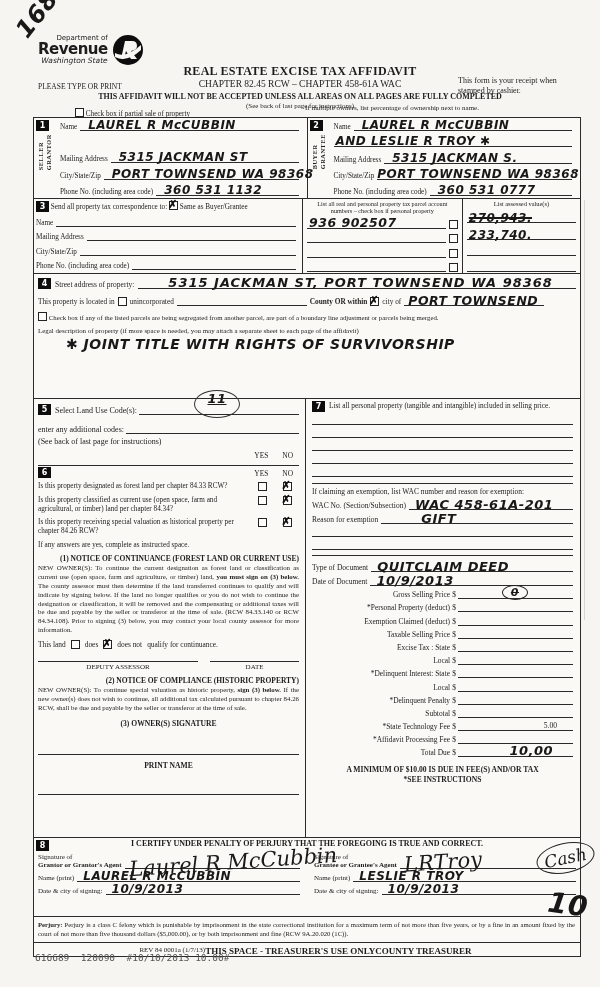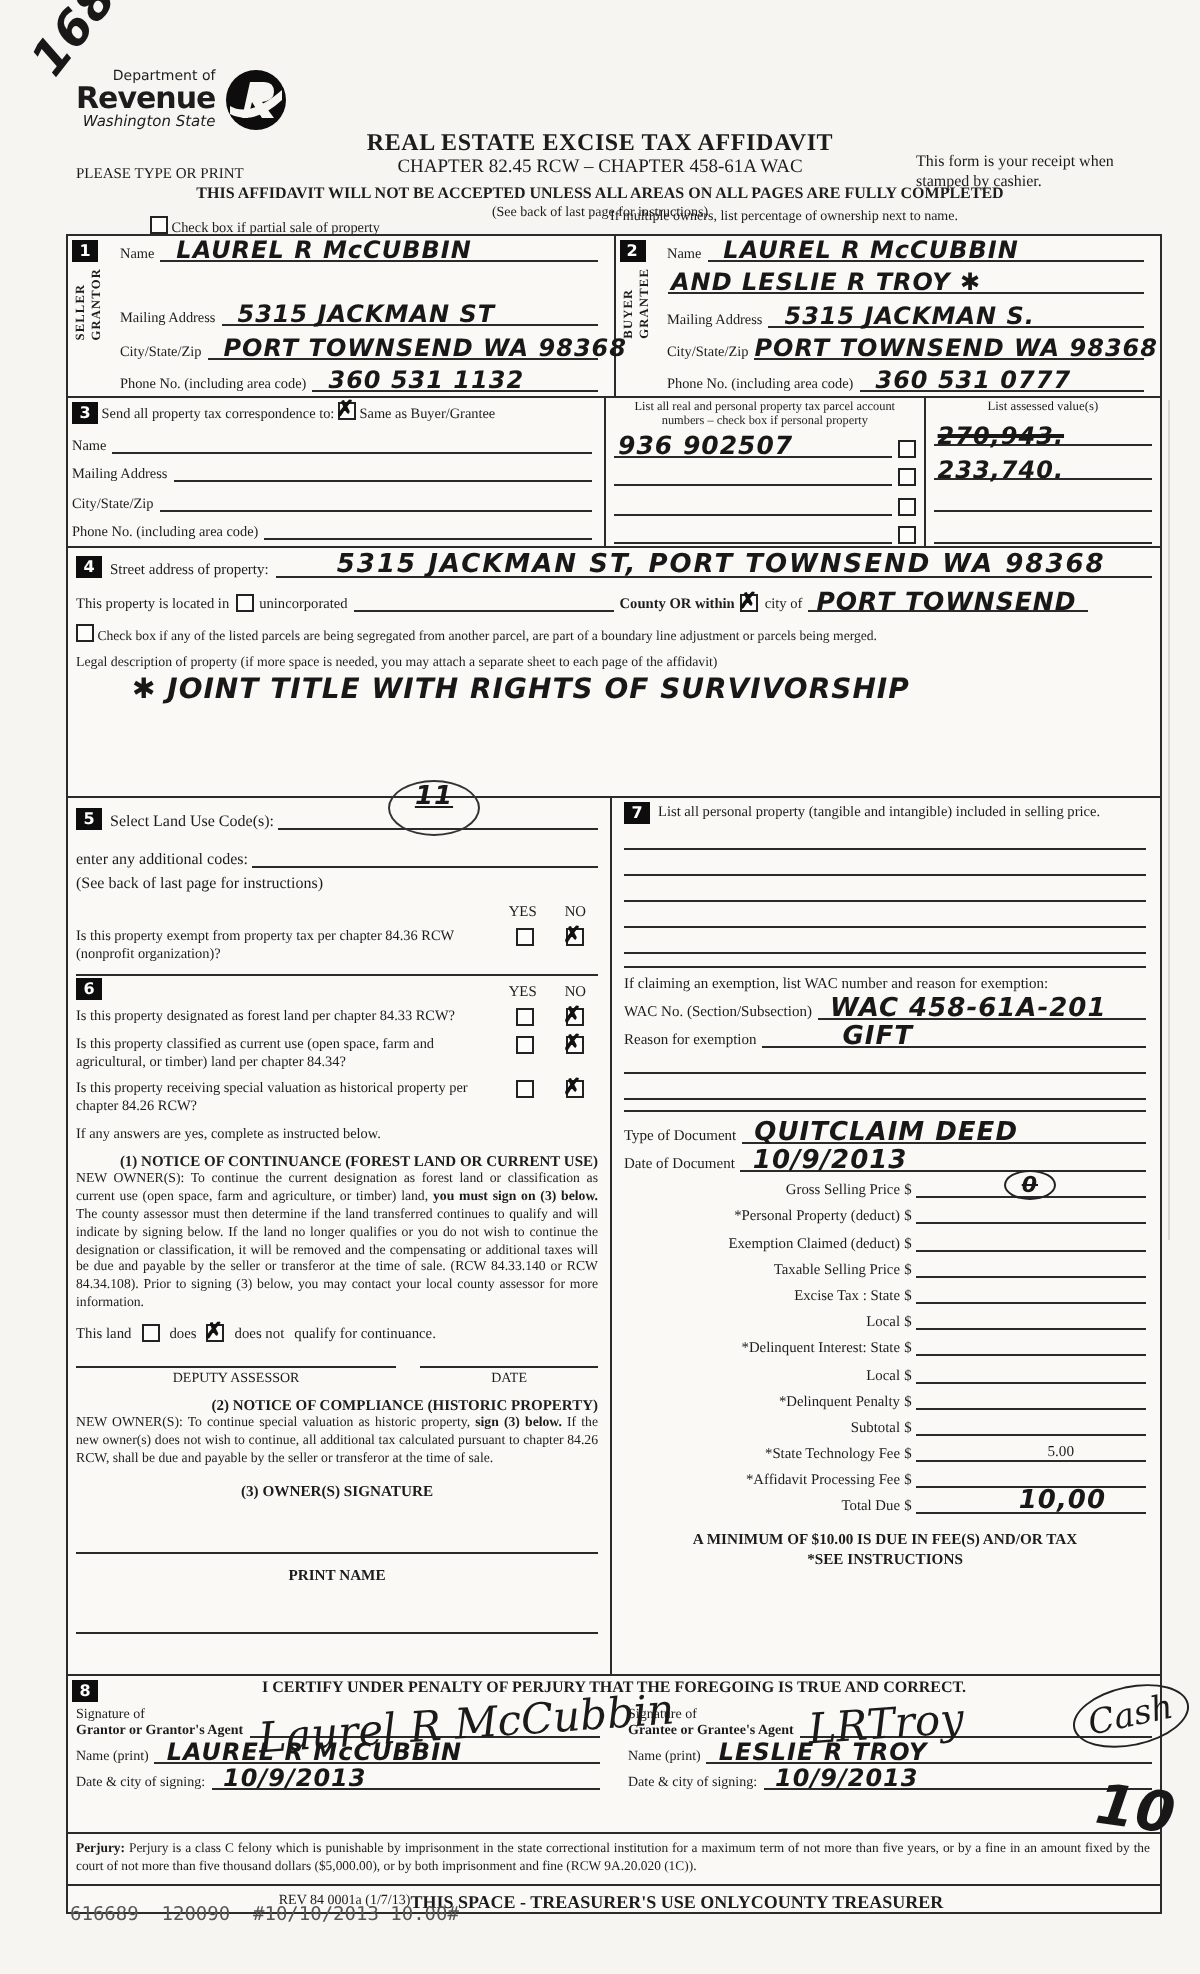--- a/index.html
+++ b/index.html
@@ -91,21 +91,21 @@
   .exempt{border-top:1px solid #2b2b2b;margin-top:6px;padding-top:3px;font-size:7.5px;}
   .exline{display:flex;align-items:flex-end;margin-top:3px;}
   .exline .lbl{white-space:nowrap;padding-right:3px;font-size:7.5px;}
   .exline .ln{flex:1;border-bottom:1px solid #2a2a2a;height:10px;position:relative;}
   .exline .ln .hw{position:absolute;left:6px;bottom:-3px;font-size:13px;}
   .docarea{border-top:1px solid #2b2b2b;margin-top:5px;padding-top:2px;}
   .feerow{display:flex;align-items:flex-end;margin-top:3.2px;}
   .feerow .fl-lbl{width:138px;text-align:right;font-size:7.4px;white-space:nowrap;}
   .feerow .dol{width:8px;text-align:center;font-size:7.4px;}
   .feerow .ln{flex:1;border-bottom:1px solid #2a2a2a;height:9px;position:relative;}
-  .feerow .ln .val{position:absolute;right:36px;bottom:0;font-size:7.6px;}
+  .feerow .ln .val{position:absolute;right:16px;bottom:0;font-size:7.6px;}
   .feerow .ln .valhw{position:absolute;right:20px;bottom:-2px;font-size:13px;}
   .feerow .ln .oval{position:absolute;right:45px;bottom:-2px;font-size:11px;border:1.2px solid #222;border-radius:50%;padding:0 8px;text-decoration:line-through;}
   .minnote{font-weight:bold;text-align:center;font-size:7.6px;margin-top:8px;line-height:1.3;}
   
   .rowF{position:relative;height:76px;border-bottom:1.4px solid #2b2b2b;padding:1px 4px;}
   .certify{text-align:center;font-weight:bold;font-size:8px;}
   .rowF .numbox{position:absolute;left:2px;top:2px;}
   .sigcols{display:flex;gap:14px;margin-top:2px;}
   .sigcol{flex:1;}
   .sigrow{display:flex;align-items:flex-end;margin-top:3px;}
@@ -337,25 +337,20 @@
         </div>
         <div class="s5line" style="margin-top:8px;">
           <span class="lbl">enter any additional codes:</span>
           <span class="ln"></span>
         </div>
         <div style="font-size:8px;margin-top:3px;">(See back of last page for instructions)</div>
         <div class="yesno">
           <span>YES</span>
           <span>NO</span>
         </div>
-        <div class="q">
-          <span class="qt">Is this property exempt from property tax per chapter 84.36 RCW (nonprofit organization)?</span>
-          <span class="qc"><span class="cb"></span></span>
-          <span class="qc2"><span class="cb checked"></span></span>
-        </div>
 
         <div style="border-top:1px solid #2b2b2b;margin-top:5px;padding-top:1px;">
           <div style="display:flex;justify-content:space-between;align-items:flex-end;">
             <span class="numbox">6</span>
             <span class="yesno" style="margin-top:0;">
               <span>YES</span>
               <span>NO</span>
             </span>
           </div>
           <div class="q">
@@ -366,21 +361,21 @@
           <div class="q">
             <span class="qt">Is this property classified as current use (open space, farm and agricultural, or timber) land per chapter 84.34?</span>
             <span class="qc"><span class="cb"></span></span>
             <span class="qc2"><span class="cb checked"></span></span>
           </div>
           <div class="q">
             <span class="qt">Is this property receiving special valuation as historical property per chapter 84.26 RCW?</span>
             <span class="qc"><span class="cb"></span></span>
             <span class="qc2"><span class="cb checked"></span></span>
           </div>
-          <div style="margin-top:5px;">If any answers are yes, complete as instructed below.</div>
+          <div style="margin-top:5px;">If any answers are yes, complete as instructed space.</div>
           <div class="notice-title">(1) NOTICE OF CONTINUANCE (FOREST LAND OR CURRENT USE)</div>
           <div class="notice-body"><span>NEW OWNER(S): To continue the current designation as forest land or classification as current use (open space, farm and agriculture, or timber) land, </span><b>you must sign on (3) below.</b><span> The county assessor must then determine if the land transferred continues to qualify and will indicate by signing below. If the land no longer qualifies or you do not wish to continue the designation or classification, it will be removed and the compensating or additional taxes will be due and payable by the seller or transferor at the time of sale. (RCW 84.33.140 or RCW 84.34.108). Prior to signing (3) below, you may contact your local county assessor for more information.</span></div>
           <div class="landline">
             <span>This land</span>
             <span class="cb"></span>
             <span>does</span>
             <span class="cb checked"></span>
             <span>does not</span>
             <span>qualify for continuance.</span>
           </div>

